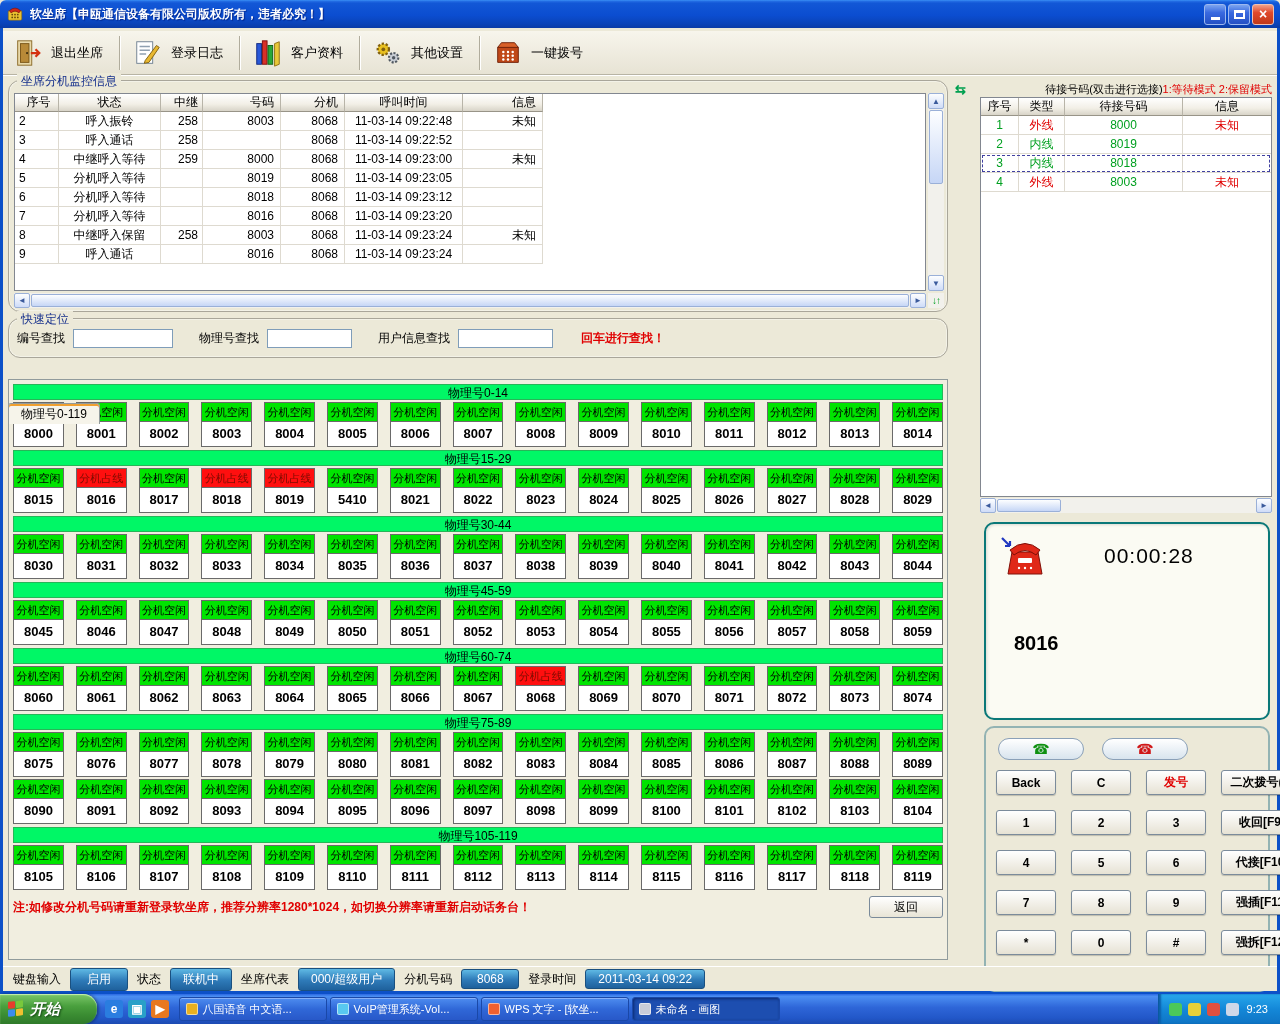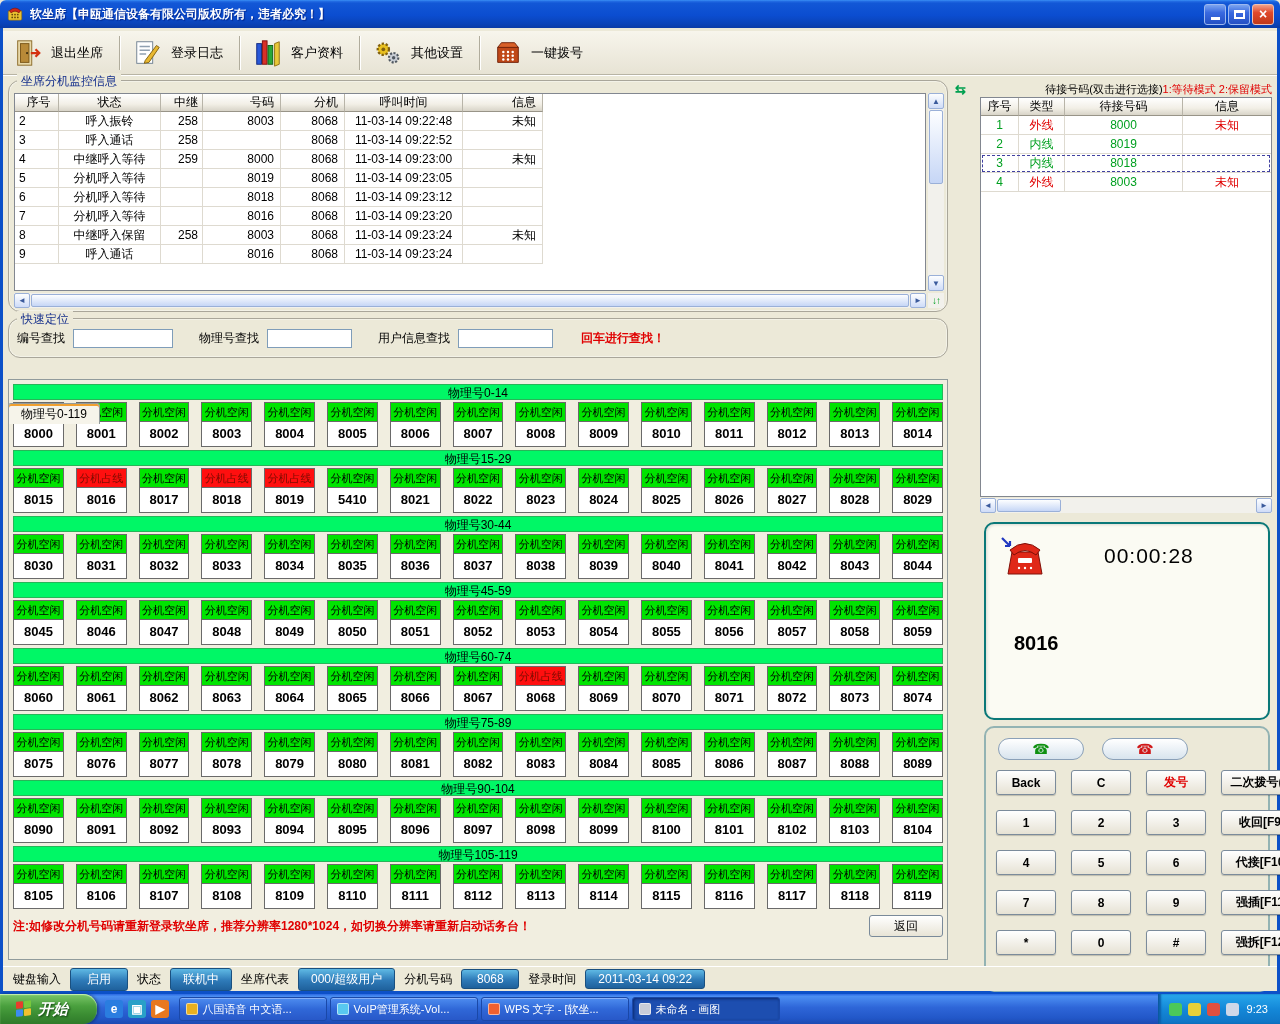--- a/index.html
+++ b/index.html
@@ -97,21 +97,21 @@
   
   .statusbar{position:absolute;left:3px;right:3px;top:966px;height:25px;background:#ece9d8;border-top:1px solid #fff;
     display:flex;align-items:center;padding:0 10px;gap:9px;}
   .sb-label{font-size:12px;}
   .sb-val{font-size:12px;color:#fff;text-align:center;min-width:58px;padding:2px 12px;border:1px solid #1a5080;border-radius:3px;
     background:linear-gradient(180deg,#5fb9e4 0%,#2e7ab8 55%,#1f619c 100%);}
 
   
   .taskbar{position:absolute;left:0;top:994px;width:1280px;height:30px;display:flex;align-items:center;
     background:linear-gradient(180deg,#2a68e2 0%,#4b8ef2 8%,#2e66d8 45%,#2257c8 80%,#1c4ab2 100%);}
-  .startbtn{width:97px;height:30px;border-radius:0 14px 14px 0;display:flex;align-items:center;gap:6px;padding-left:16px;
+  .startbtn{width:97px;height:30px;border-radius:0 14px 14px 0;display:flex;align-items:center;gap:6px;padding-left:8px;
     background:linear-gradient(180deg,#7cc86a 0%,#4aa03e 40%,#3a8c32 70%,#2f7a2a 100%);
     box-shadow:inset 0 1px 1px #c8f0b0,2px 0 3px #00000055;color:#fff;font-weight:bold;font-style:italic;font-size:15px;
     text-shadow:1px 1px 2px #104010;}
   .winflag{width:16px;height:16px;display:grid;grid-template-columns:7px 7px;grid-template-rows:7px 7px;gap:1px;transform:skewY(-6deg);}
   .winflag i{border-radius:1px;}
   .ql-launch{display:flex;align-items:center;gap:5px;padding:0 8px;}
   .ql-ic{width:18px;height:18px;border-radius:3px;display:flex;align-items:center;justify-content:center;color:#fff;
     font-weight:bold;font-size:12px;}
   .task{width:148px;height:24px;margin:0 1.5px;border-radius:3px;border:1px solid #1a48a8;display:flex;align-items:center;gap:5px;
     padding:0 6px;color:#fff;font-size:11px;white-space:nowrap;overflow:hidden;
@@ -747,21 +747,20 @@
           </div>
           <div class="ext-cell">
             <div class="ext-status">分机空闲</div>
             <div class="ext-num">8088</div>
           </div>
           <div class="ext-cell">
             <div class="ext-status">分机空闲</div>
             <div class="ext-num">8089</div>
           </div>
         </div>
-        <div class="grp-header">物理号90-104</div>
         <div class="grp-row">
           <div class="ext-cell">
             <div class="ext-status">分机空闲</div>
             <div class="ext-num">8090</div>
           </div>
           <div class="ext-cell">
             <div class="ext-status">分机空闲</div>
             <div class="ext-num">8091</div>
           </div>
           <div class="ext-cell">

